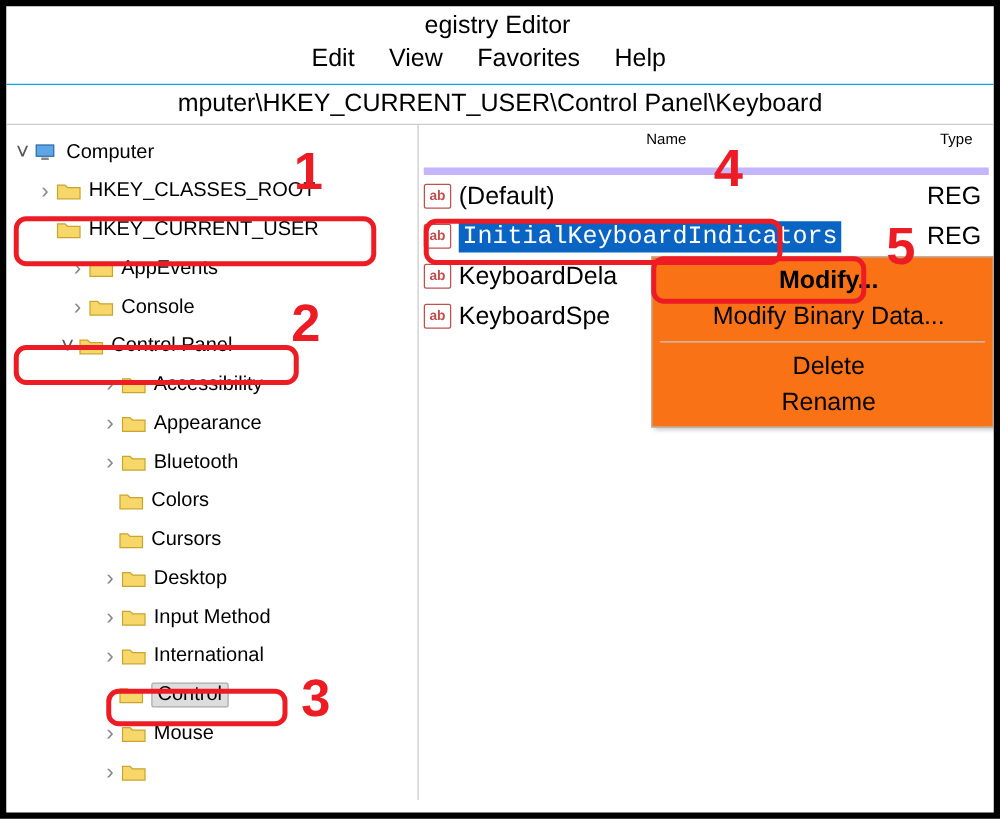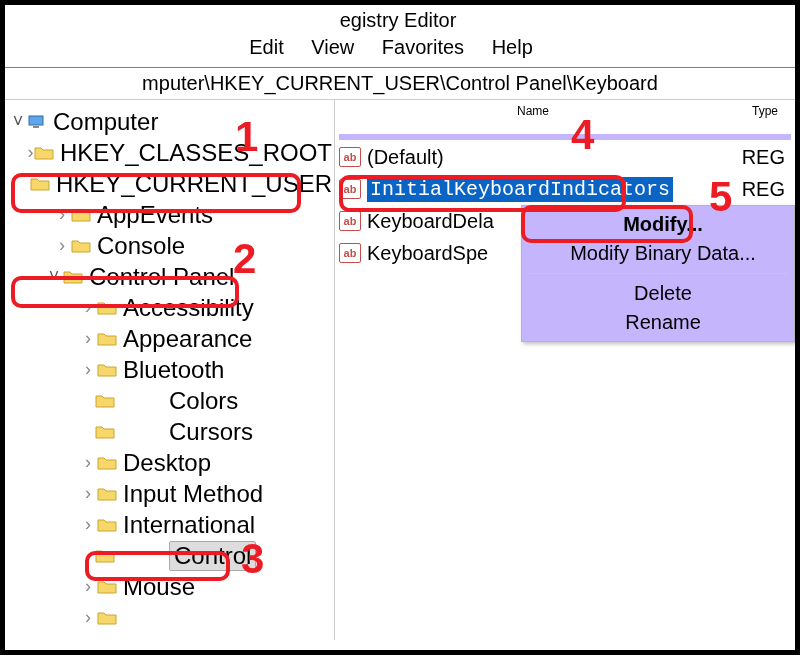--- a/index.html
+++ b/index.html
@@ -49,21 +49,21 @@
   }
   .list {
     flex: 1;
     padding: 6px 4px;
     position: relative;
   }
   .tree-row {
     display: flex;
     align-items: center;
     height: 31px;
-    font-size: 24px;
+    font-size: 16px;
     white-space: nowrap;
   }
   .tree-row .chev {
     width: 18px;
     display: inline-block;
     color: #555;
     font-size: 14px;
     text-align: center;
   }
   .tree-row .chev.down::before { content: "˅"; font-size:18px; }
@@ -76,21 +76,21 @@
     align-items: center;
     justify-content: center;
   }
   .folder-icon svg { width: 20px; height: 16px; }
   .pc-icon svg { width: 20px; height: 16px; }
   .indent-0 { padding-left: 2px; }
   .indent-1 { padding-left: 20px; }
   .indent-2 { padding-left: 46px; }
   .indent-2b { padding-left: 38px; }
   .indent-3 { padding-left: 72px; }
-  .indent-3b { padding-left: 88px; gap: 48px; }
+  .indent-3b { padding-left: 88px; }
   .selected-node {
     background: #ddd;
     border: 1px solid #aaa;
     padding: 0 4px;
     border-radius: 2px;
   }
   .col-header {
     display: flex;
     font-size: 12px;
     border-bottom: 6px solid #c4b5fd;
@@ -126,21 +126,21 @@
     padding: 1px 3px;
     font-family: Liberation Mono, monospace;
   }
   .vname { }
   .vtype { margin-left: auto; padding-right: 6px; }
   .ctx-menu {
     position: absolute;
     left: 516px;
     top: 200px;
     width: 274px;
-    background: #c4b5fd;
+    background: #f97316;
     border: 1px solid #b5b5b5;
     box-shadow: 2px 2px 4px rgba(0,0,0,0.25);
     padding: 4px 2px;
     font-size: 20px;
     z-index: 5;
   }
   .ctx-item {
     padding: 3px 24px 3px 34px;
     white-space: nowrap;
   }

